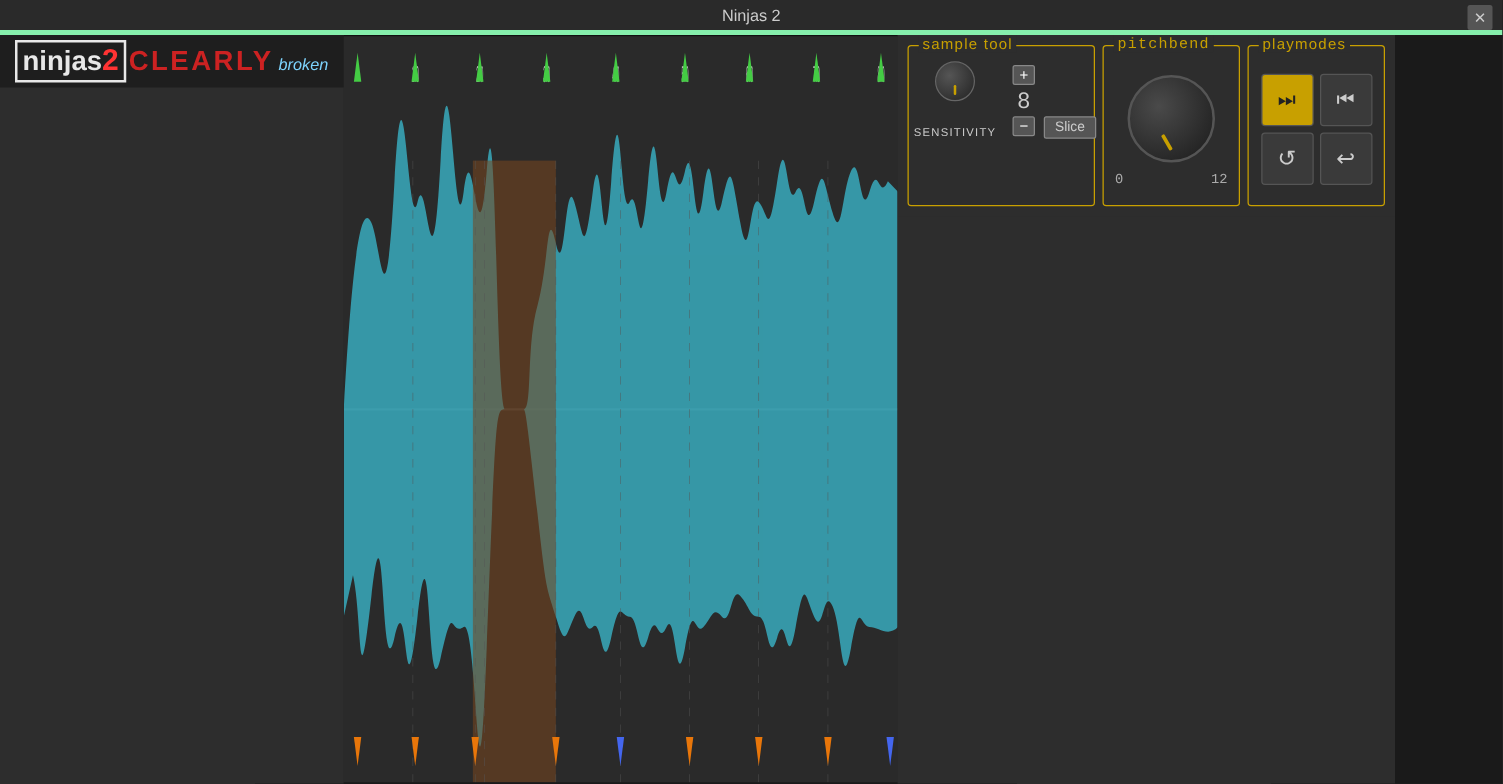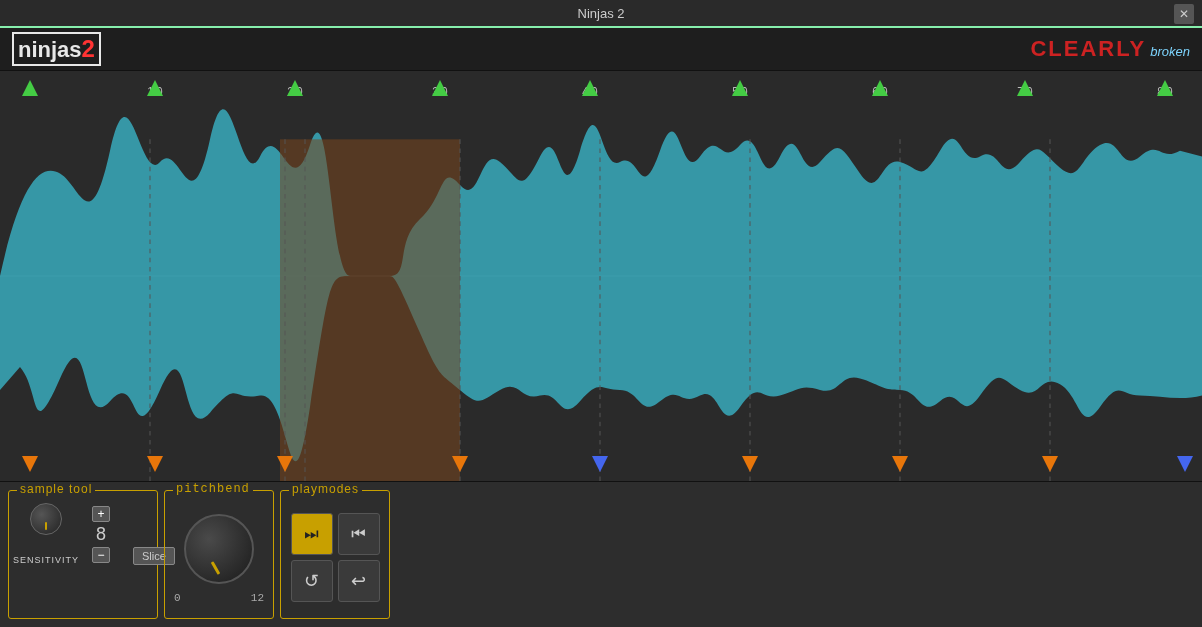--- a/index.html
+++ b/index.html
@@ -11,21 +11,21 @@
       overflow: hidden;
       user-select: none;
     }
     .title-bar {
       background: #2a2a2a;
       height: 28px;
       display: flex;
       align-items: center;
       justify-content: center;
       position: relative;
-      border-bottom: 2px solid #86efac;
+      border-bottom: 4px solid #86efac;
     }
     .title-bar-text {
       color: #ccc;
       font-size: 13px;
     }
     .close-btn {
       position: absolute;
       right: 8px;
       top: 4px;
       width: 20px;
@@ -35,24 +35,24 @@
       color: #ccc;
       font-size: 12px;
       cursor: pointer;
       display: flex;
       align-items: center;
       justify-content: center;
       border-radius: 2px;
     }
     .main-container {
       background: #2d2d2d;
-      width: 1202px;
+      width: 1116px;
       height: 599px;
       display: flex;
-      flex-direction: column;
+      flex-direction: row;
     }
     .header-bar {
       background: #1e1e1e;
       height: 42px;
       display: flex;
       align-items: center;
       justify-content: space-between;
       padding: 0 12px;
     }
     .logo {
@@ -64,21 +64,20 @@
       padding: 1px 4px;
       display: inline-block;
       margin-right: 2px;
     }
     .brand-right {
       color: #cc2222;
       font-size: 22px;
       font-weight: bold;
       letter-spacing: 2px;
       font-family: Arial, sans-serif;
-      margin-left: 34px;
     }
     .brand-broken {
       color: #7dd3fc;
       font-size: 13px;
       font-style: italic;
       letter-spacing: 0px;
     }
     
     .waveform-area {
       flex: 1;
@@ -476,21 +475,21 @@
           <div class="knob-small">
             <div class="knob-indicator"></div>
           </div>
           <span class="sensitivity-label">SENSITIVITY</span>
         </div>
         <div style="display:flex;flex-direction:column;align-items:center;gap:2px;">
           <button class="pm-btn">+</button>
           <span class="slice-count">8</span>
           <button class="pm-btn">−</button>
         </div>
-        <button class="slice-btn" style="align-self:flex-end;margin-left:16px;">Slice</button>
+        <button class="slice-btn" style="align-self:flex-end;margin-left:0;">Slice</button>
       </div>
     </div>
 
 
     <div class="panel pitchbend-panel">
       <span class="panel-label">pitchbend</span>
       <div class="knob-large">
         <div class="knob-indicator"></div>
       </div>
       <div class="pitchbend-range">

